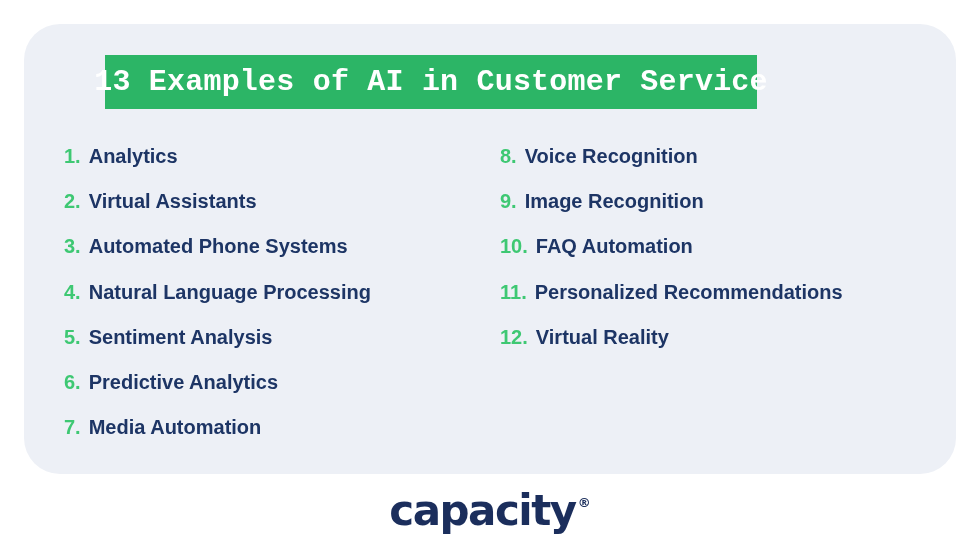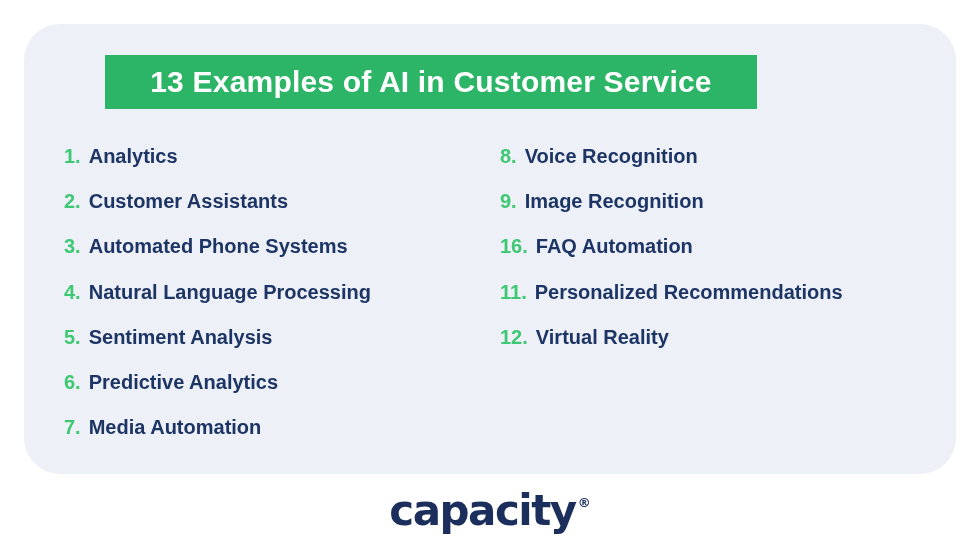--- a/index.html
+++ b/index.html
@@ -24,20 +24,21 @@
   .banner {
     position: absolute;
     left: 81px;
     top: 31px;
     width: 652px;
     height: 54px;
     background: var(--banner-green, #2cb566);
     display: flex;
     align-items: center;
     justify-content: center;
+    font-family: Liberation Mono, monospace;
   }
   .banner h1 {
     margin: 0;
     font-size: 30px;
     font-weight: 700;
     letter-spacing: 0.2px;
     color: var(--title-white, #ffffff);
     white-space: nowrap;
   }
   ul.col {
@@ -98,21 +99,21 @@
     <h1>13 Examples of AI in Customer Service</h1>
   </div>
 
   <ul class="col col-left">
     <li>
       <span class="num">1.</span>
       <span class="label">Analytics</span>
     </li>
     <li>
       <span class="num">2.</span>
-      <span class="label">Customer Assistants</span>
+      <span class="label">Virtual Assistants</span>
     </li>
     <li>
       <span class="num">3.</span>
       <span class="label">Automated Phone Systems</span>
     </li>
     <li>
       <span class="num">4.</span>
       <span class="label">Natural Language Processing</span>
     </li>
     <li>
@@ -132,21 +133,21 @@
   <ul class="col col-right">
     <li>
       <span class="num">8.</span>
       <span class="label">Voice Recognition</span>
     </li>
     <li>
       <span class="num">9.</span>
       <span class="label">Image Recognition</span>
     </li>
     <li>
-      <span class="num">16.</span>
+      <span class="num">10.</span>
       <span class="label">FAQ Automation</span>
     </li>
     <li>
       <span class="num">11.</span>
       <span class="label">Personalized Recommendations</span>
     </li>
     <li>
       <span class="num">12.</span>
       <span class="label">Virtual Reality</span>
     </li>

